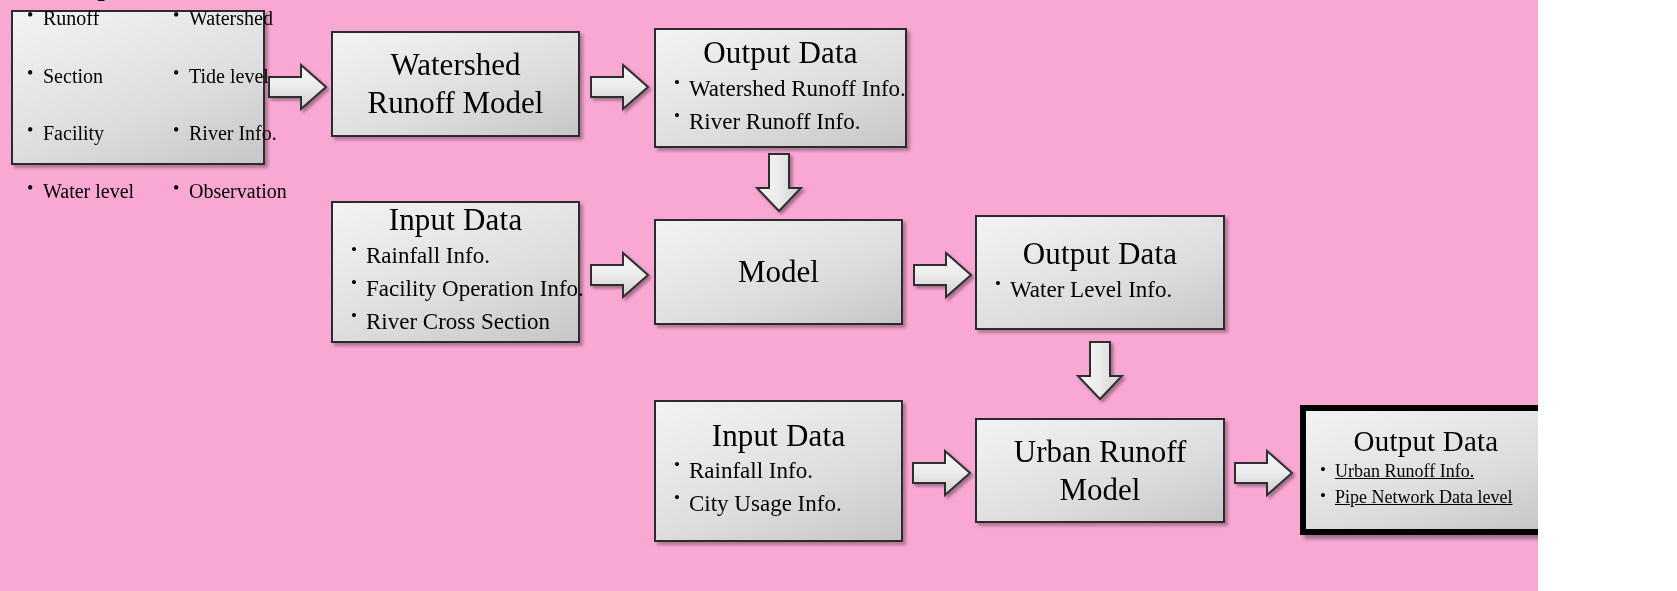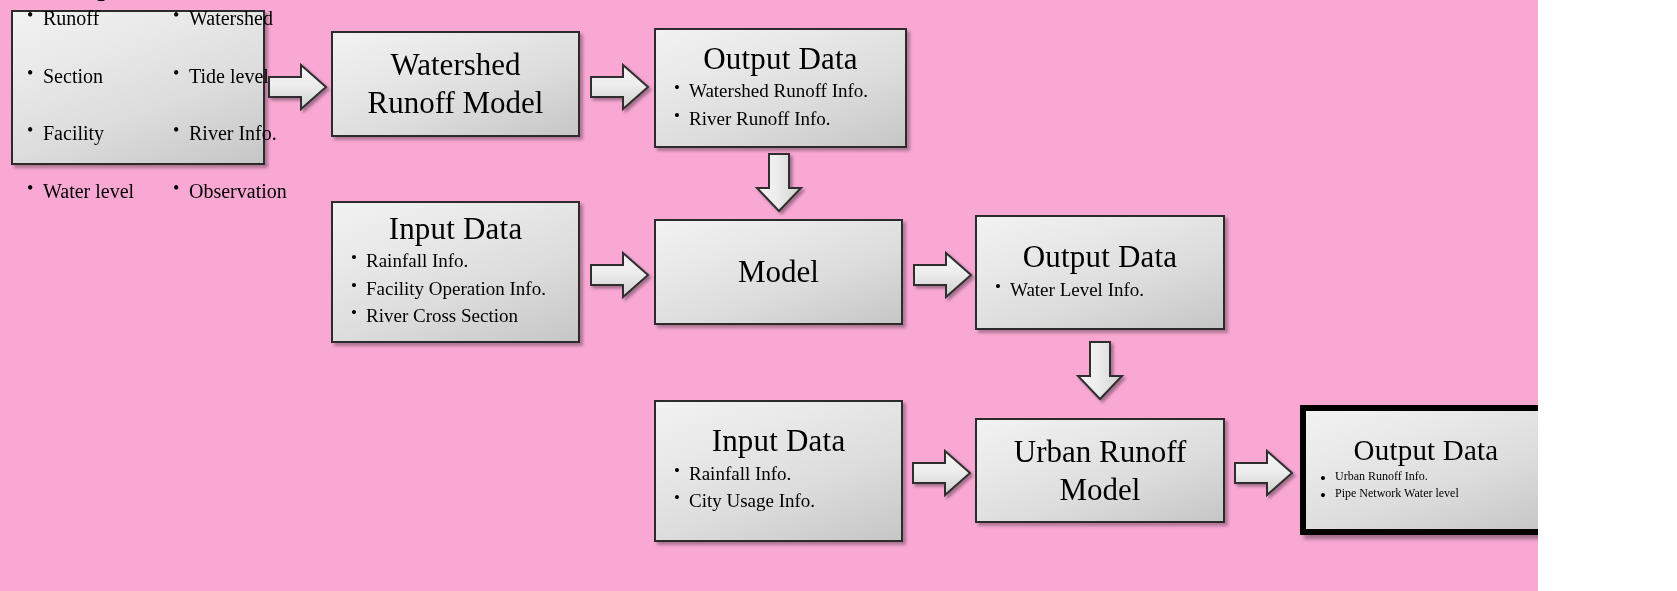--- a/index.html
+++ b/index.html
@@ -49,21 +49,21 @@
     text-align: center;
     font-size: 31px;
     line-height: 1.22;
     padding: 0 6px;
   }
 
   .bullets {
     list-style: none;
     margin: 2px 0 0 0;
     padding: 0 0 0 14px;
-    font-size: 19px;
+    font-size: 23px;
     line-height: 1.44;
   }
   .bullets li {
     position: relative;
     padding-left: 15px;
     white-space: nowrap;
   }
   .bullets li::before {
     content: "\2022";
     position: absolute;
@@ -243,19 +243,19 @@
   </div>
 
   <div class="arrow" style="left:1233px; top:448px; width:62px; height:50px;">
     <svg width="62" height="50" viewBox="0 0 62 50">
       <polygon class="arrow-body" points="2,15 34,15 34,3 59,25 34,47 34,35 2,35"></polygon>
     </svg>
   </div>
 
   <div class="node emphasis" style="left:1300px; top:405px; width:252px; height:130px; padding:4px 4px 8px 4px;">
     <div class="node-title compact">Output Data</div>
-    <ul class="bullets tight" style="font-size:12px; padding-left:10px;">
+    <ul class="bullets tight" style="font-size:18px; padding-left:10px;text-decoration:underline;">
       <li>Urban Runoff Info.</li>
-      <li>Pipe Network Water level</li>
+      <li>Pipe Network Data level</li>
     </ul>
   </div>
 
 </div>
 
 </body></html>

